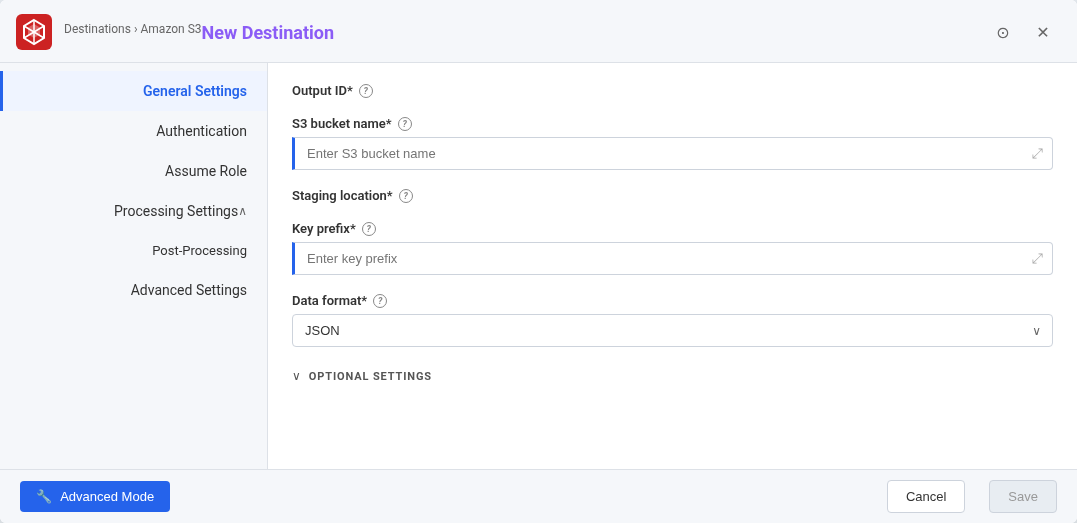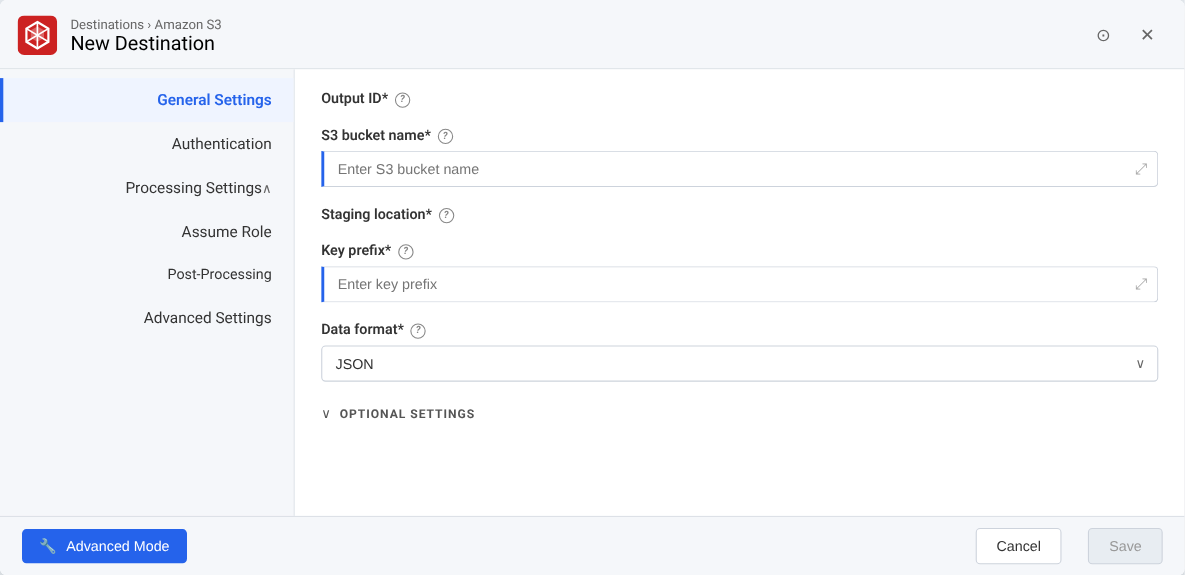--- a/index.html
+++ b/index.html
@@ -33,30 +33,30 @@
       display: flex;
       align-items: center;
       gap: 12px;
     }
     .logo-icon {
       width: 36px;
       height: 36px;
     }
     .header-titles {
       display: flex;
-      flex-direction: column;
+      flex-direction: row;
     }
     .breadcrumb {
       font-size: 12px;
       color: #666;
     }
     .modal-title {
       font-size: 18px;
-      font-weight: 400;
-      color: #000000;
+      font-weight: 700;
+      color: #8b5cf6;
     }
     .header-actions {
       display: flex;
       align-items: center;
       gap: 12px;
     }
     .icon-btn {
       background: none;
       border: none;
       cursor: pointer;
@@ -302,25 +302,25 @@
   <div class="modal-body">
 
     <div class="sidebar">
       <div class="sidebar-item active">
         <span>General Settings</span>
       </div>
       <div class="sidebar-item">
         <span>Authentication</span>
       </div>
       <div class="sidebar-item">
+        <span>Assume Role</span>
+      </div>
+      <div class="sidebar-item">
         <span>Processing Settings</span>
         <span class="chevron-icon">∧</span>
-      </div>
-      <div class="sidebar-item">
-        <span>Assume Role</span>
       </div>
       <div class="sidebar-item sub-item">
         <span>Post-Processing</span>
       </div>
       <div class="sidebar-item">
         <span>Advanced Settings</span>
       </div>
     </div>
 
     <div class="main-content">

